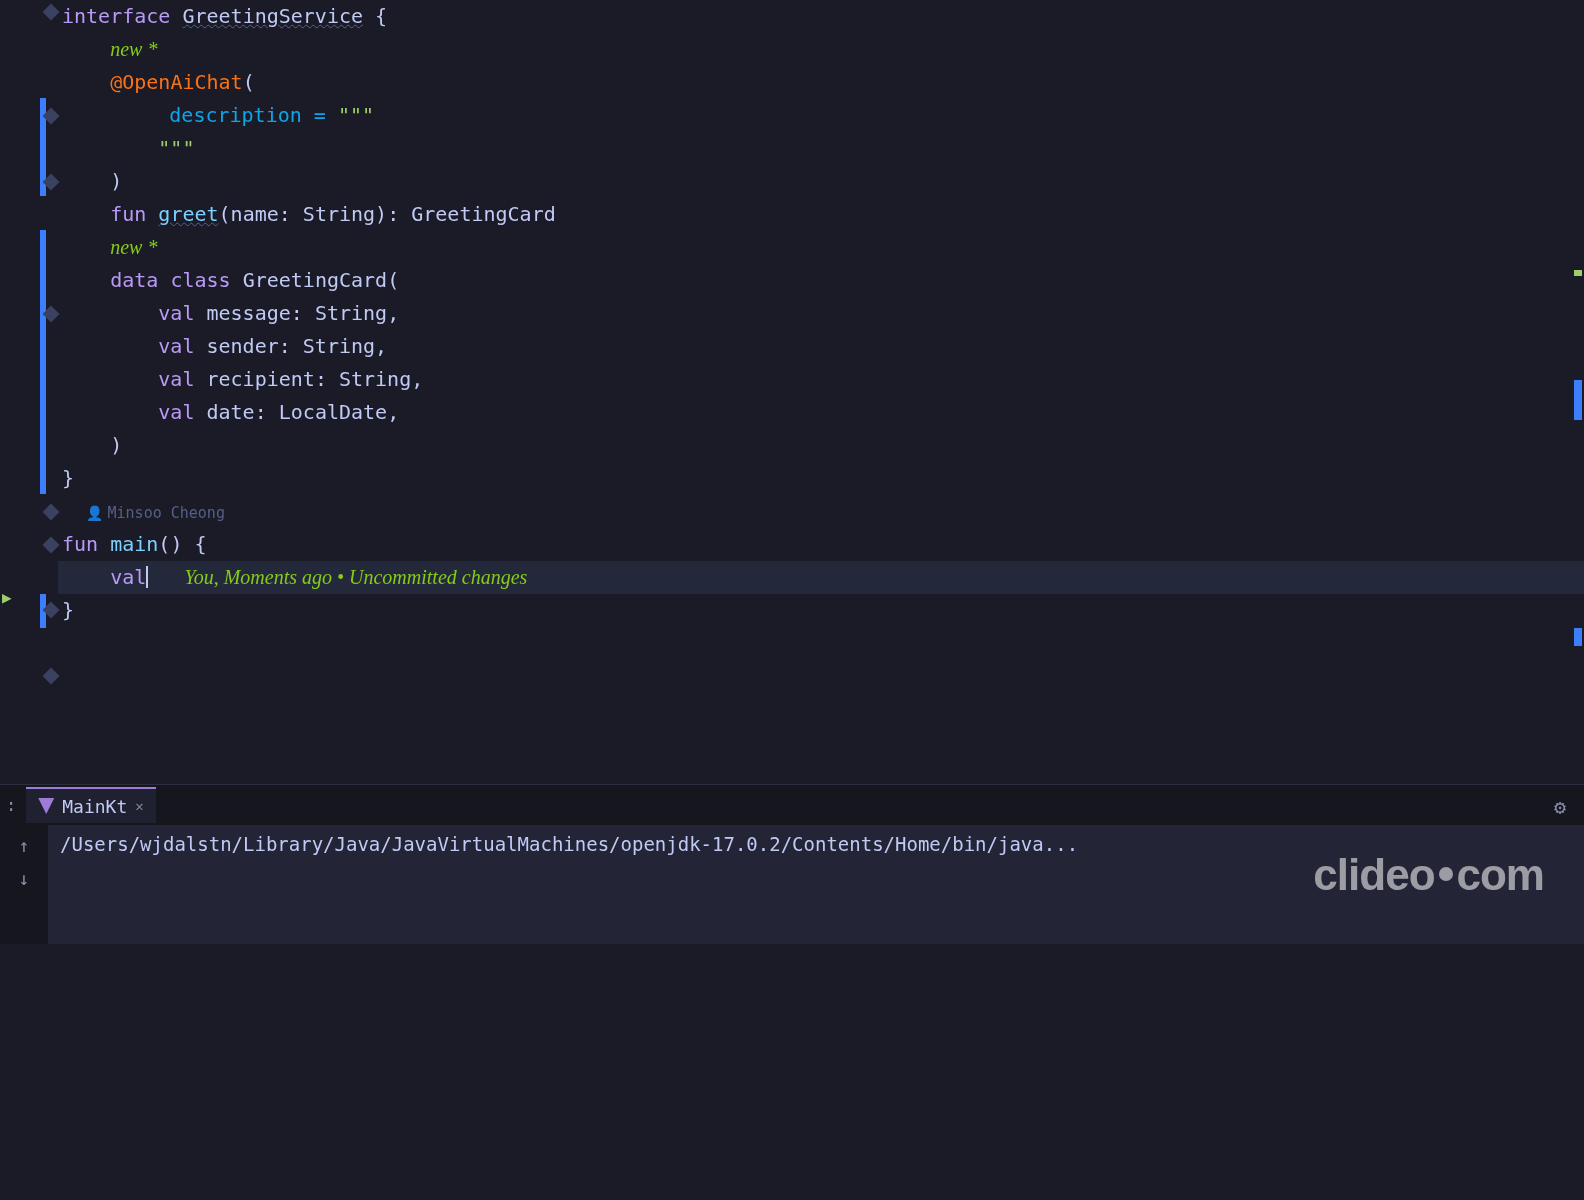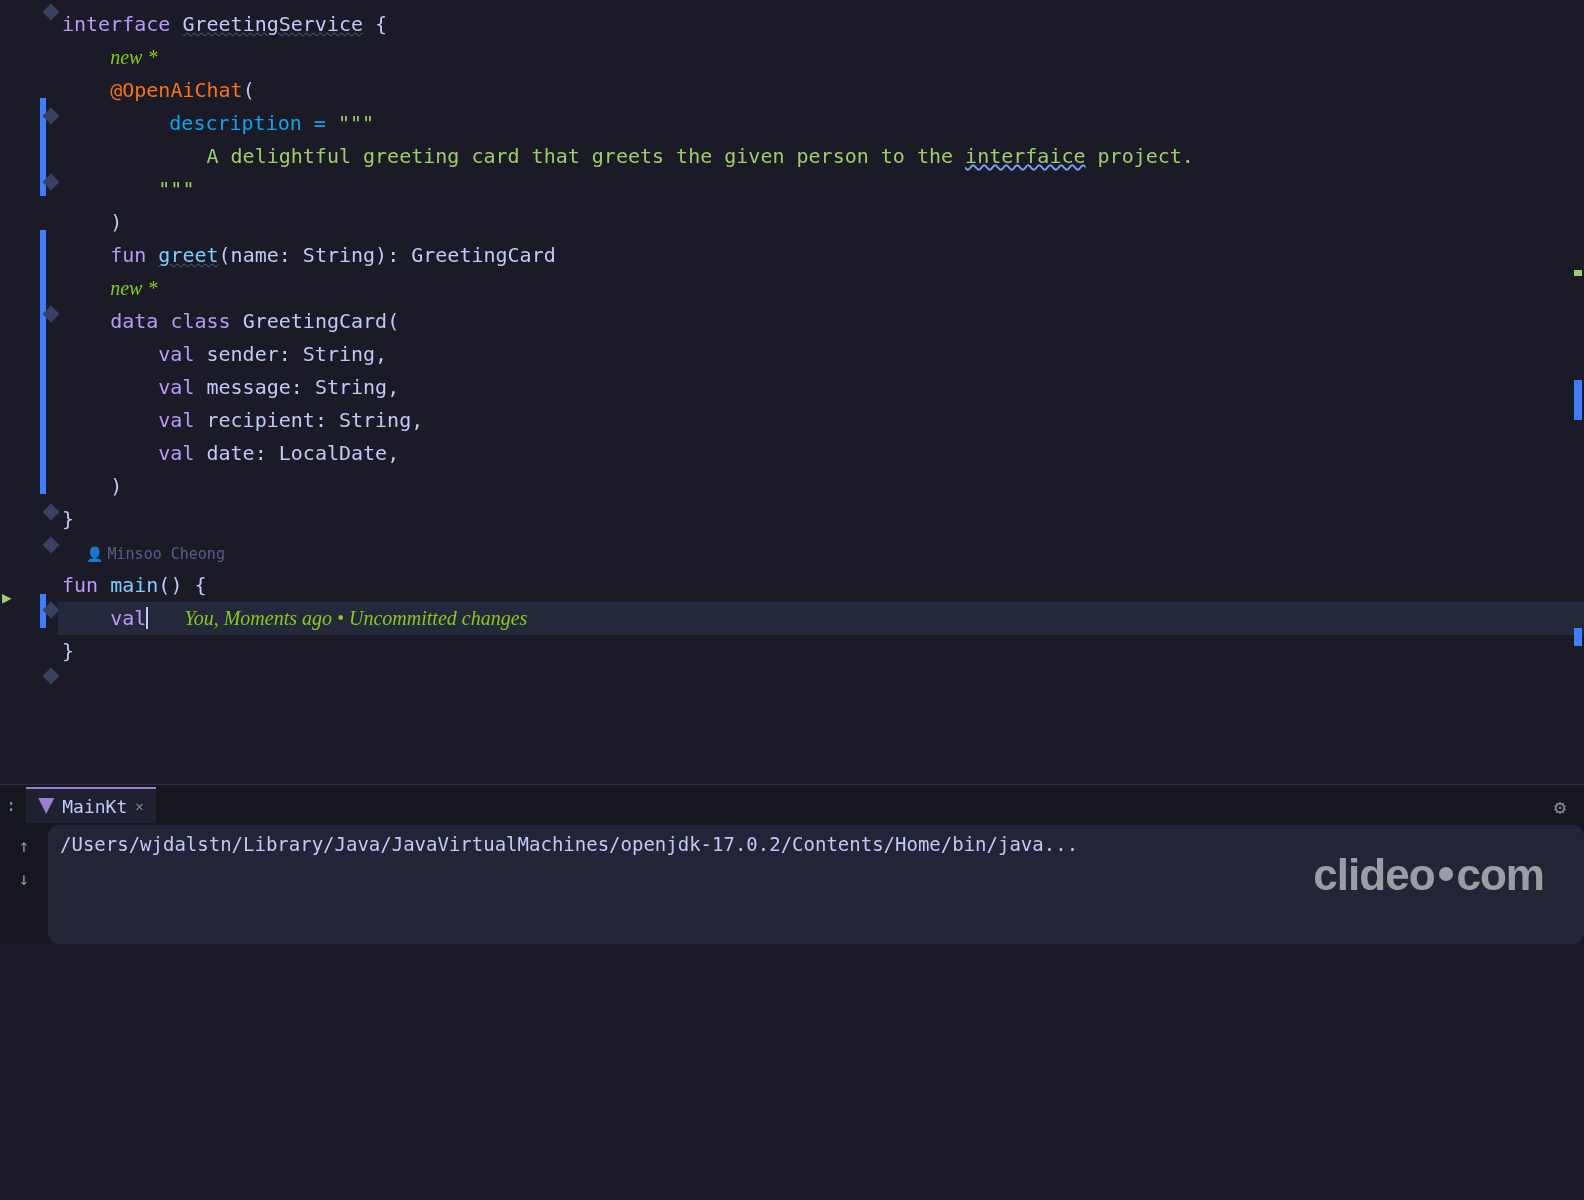--- a/index.html
+++ b/index.html
@@ -47,21 +47,21 @@
       transform: rotate(45deg);
     }
     .run-icon {
       position: absolute;
       left: 2px;
       color: #9ece6a;
       font-size: 16px;
     }
     .code-area {
       flex: 1;
-      padding-top: 8px;
+      padding-top: 0;
       position: relative;
     }
     .line {
       height: 33px;
       line-height: 33px;
       white-space: pre;
       position: relative;
       padding-left: 4px;
     }
     .line.current {
@@ -182,21 +182,20 @@
       font-size: 18px;
     }
     .console-output {
       flex: 1;
       padding: 8px 12px;
       color: #c0caf5;
       font-size: 19px;
       background: #232436;
       white-space: pre;
       overflow: hidden;
-      border-radius: 11px;
     }
     .watermark {
       position: absolute;
       right: 40px;
       bottom: 300px;
       font-size: 44px;
       font-weight: bold;
       color: rgba(255,255,255,0.55);
       font-family: Arial, sans-serif;
       letter-spacing: -1px;
@@ -231,28 +230,27 @@
     <div class="vcs-stripe s3"></div>
     <div class="fold-mark" style="top:604px"></div>
     <div class="fold-mark" style="top:670px"></div>
   </div>
 
   <div class="code-area">
     <div class="line"><span class="kw">interface</span> <span class="classname squiggle">GreetingService</span><span class="punct"> {</span></div>
     <div class="line">    <span class="hint">new *</span></div>
     <div class="line">    <span class="annot">@OpenAiChat</span><span class="punct">(</span></div>
     <div class="line">        <span class="param">description = </span><span class="str">"""</span></div>
-    <div class="line">            <span class="str">A delightful greeting card that greets the given person to the </span><span class="str-squiggle">interfaice</span><span class="str"> project.</span></div>
     <div class="line">        <span class="str">"""</span></div>
     <div class="line">    <span class="punct">)</span></div>
     <div class="line">    <span class="kw">fun</span> <span class="fn squiggle">greet</span><span class="punct">(name: String): </span><span class="type">GreetingCard</span></div>
     <div class="line">    <span class="hint">new *</span></div>
     <div class="line">    <span class="kw">data</span> <span class="kw">class</span> <span class="classname">GreetingCard</span><span class="punct">(</span></div>
+    <div class="line">        <span class="kw">val</span> <span class="field">message</span><span class="type">: String</span><span class="punct">,</span></div>
     <div class="line">        <span class="kw">val</span> <span class="field">sender</span><span class="type">: String</span><span class="punct">,</span></div>
-    <div class="line">        <span class="kw">val</span> <span class="field">message</span><span class="type">: String</span><span class="punct">,</span></div>
     <div class="line">        <span class="kw">val</span> <span class="field">recipient</span><span class="type">: String</span><span class="punct">,</span></div>
     <div class="line">        <span class="kw">val</span> <span class="field">date</span><span class="type">: LocalDate</span><span class="punct">,</span></div>
     <div class="line">    <span class="punct">)</span></div>
     <div class="line"><span class="punct">}</span></div>
     <div class="line">  <span class="author-icon">👤</span><span class="author-name">Minsoo Cheong</span></div>
     <div class="line"><span class="kw">fun</span> <span class="fn">main</span><span class="punct">() {</span></div>
     <div class="line current">    <span class="kw">val</span><span class="cursor"></span>   <span class="hint">You, Moments ago • Uncommitted changes</span></div>
     <div class="line"><span class="punct">}</span></div>
   </div>
 

